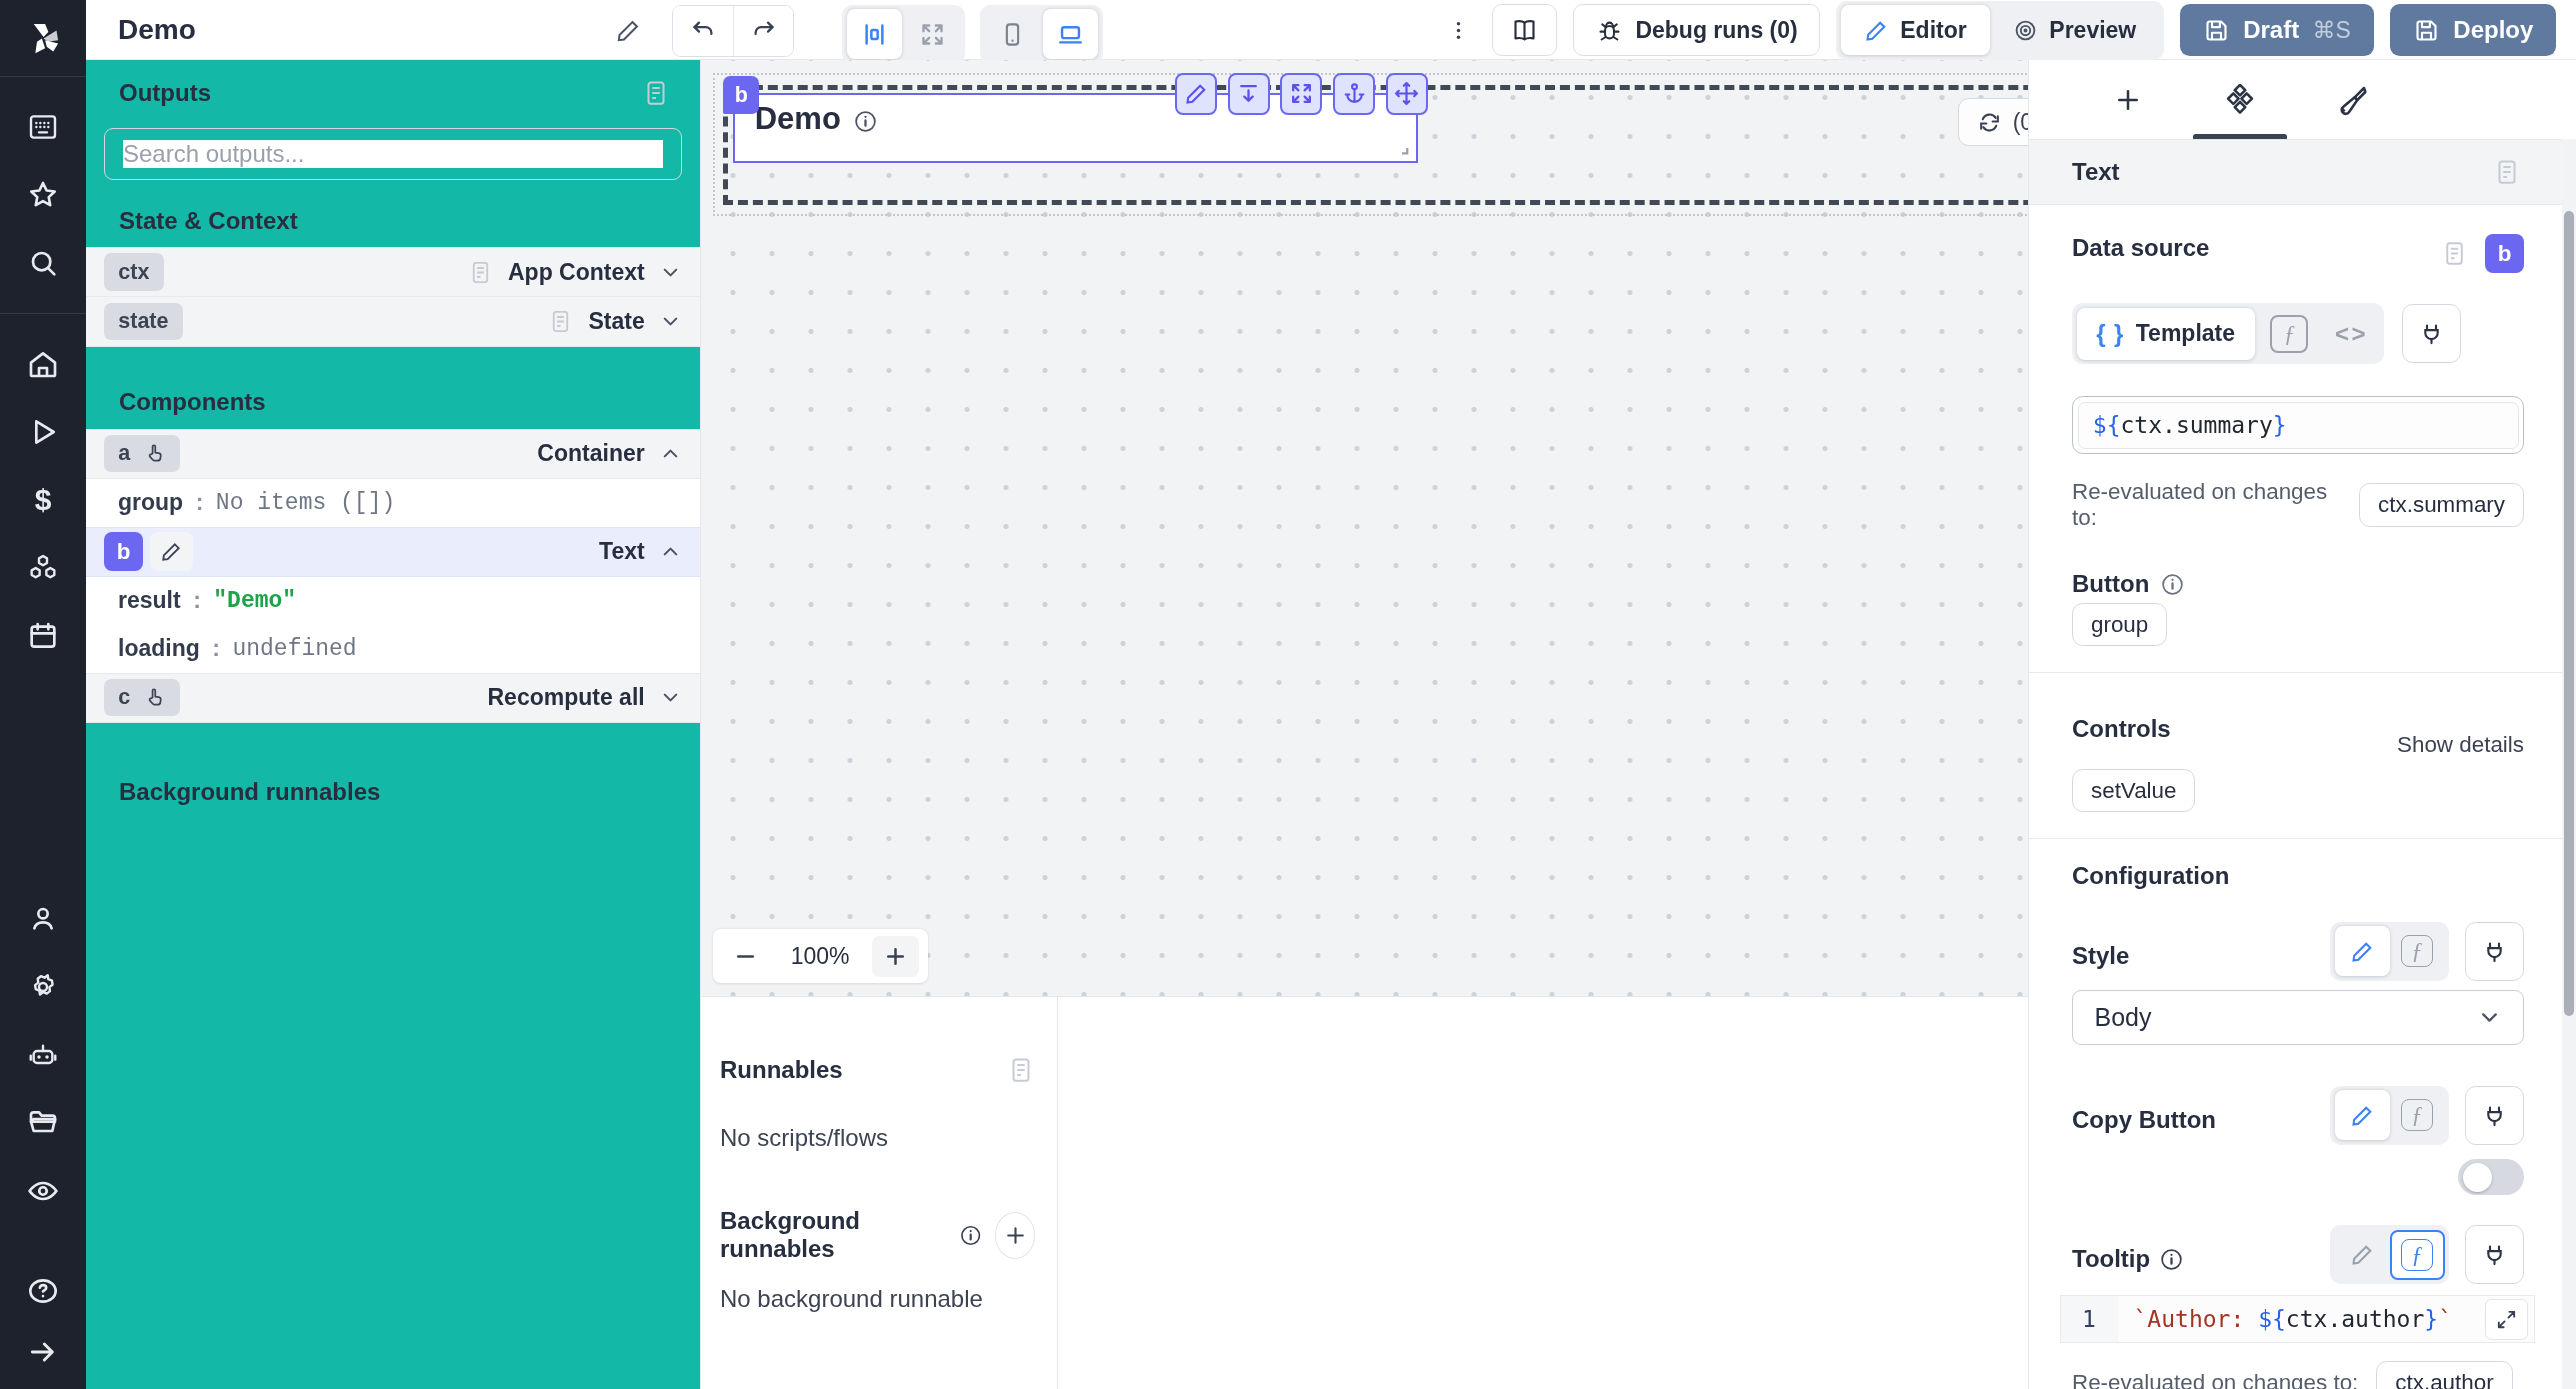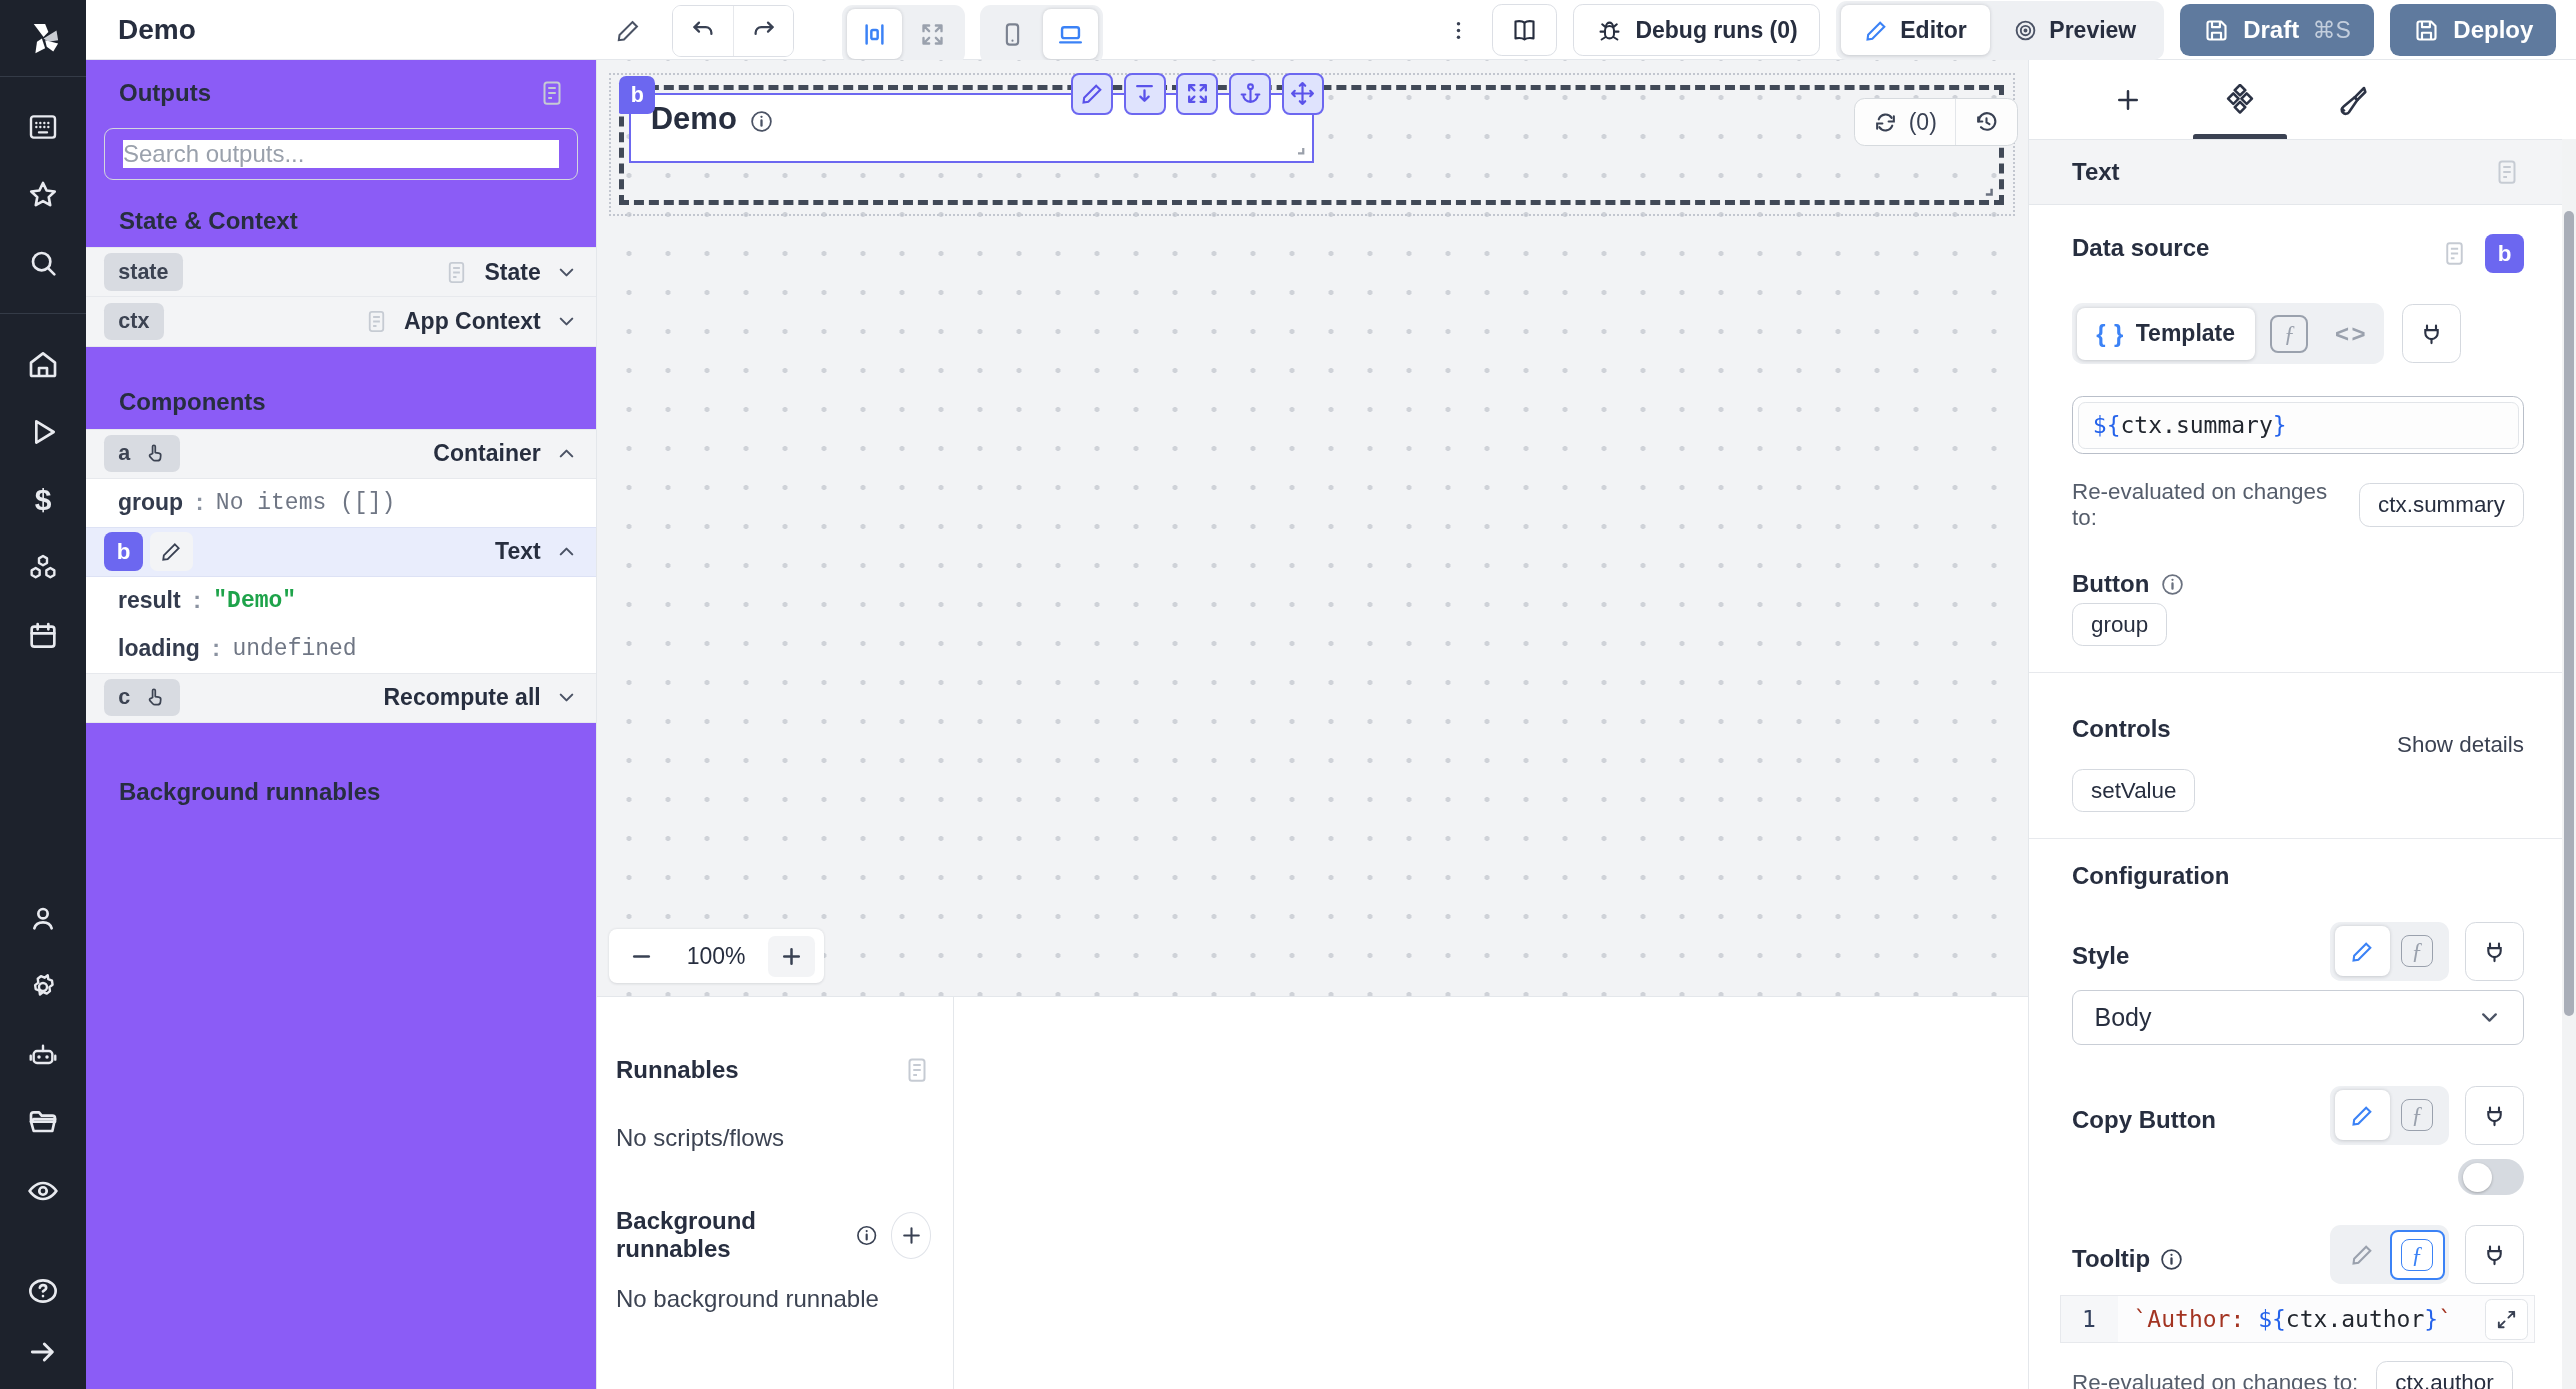--- a/index.html
+++ b/index.html
@@ -34,21 +34,21 @@
   .hbtn { height:52px; border:0.9px solid #dcdfe5; border-radius:9.8px; background:#fff; display:flex; align-items:center; gap:12.5px; padding:0 21.5px; font-size:23px; font-weight:600; color:#272e3f; }
   .ep-seg { background:#eef0f3; border-radius:10.7px; padding:4.5px; display:flex; }
   .ep-item { height:50px; border-radius:8px; display:flex; align-items:center; gap:11.6px; padding:0 23px; font-size:23px; font-weight:600; color:#272e3f; }
   .ep-item.on { background:#fff; box-shadow:0 0.9px 3.6px rgba(20,25,40,.18); }
   .btn-slate { height:52px; border-radius:9.8px; background:#5f7a9e; color:#fff; display:flex; align-items:center; gap:13.4px; padding:0 23px; font-size:24px; font-weight:700; }
   .btn-slate .kbd { color:#c3cedd; font-weight:400; font-size:23px; }
 
   .content { flex:1; display:flex; min-height:0; }
 
   
-  .left-panel { width:511px; border-right:0.9px solid #e4e7eb; background:#8b5cf6; flex-shrink:0; padding-top:18px; overflow:hidden; }
+  .left-panel { width:615px; border-right:0.9px solid #e4e7eb; background:#14b8a6; flex-shrink:0; padding-top:18px; overflow:hidden; }
   .lp-head { display:flex; align-items:center; justify-content:space-between; padding:0 29px 0 33px; margin-bottom:7.2px; }
   .lp-title { font-size:24px; font-weight:700; color:#272e3f; }
   .search { margin:19.7px 18px 9px 18px; height:52px; border:0.9px solid #d3d7de; border-radius:9px; display:flex; align-items:center; padding:0 18px; }
   .search input { border:none; outline:none; width:100%; font-size:24px; color:#44506b; font-family:"Liberation Sans", sans-serif; }
   .search input::placeholder { color:#9aa1ac; }
   .sect-title { font-size:24px; font-weight:700; color:#272e3f; padding:0 33px; margin:27px 0 12.5px 0; }
   .lrow { height:50px; background:#f3f4f6; border-top:0.9px solid #e7e9ed; border-bottom:0.9px solid #e7e9ed; display:flex; align-items:center; padding:0 18px; }
   .lrow + .lrow { border-top:none; }
   .badge { background:#d8dbe1; border-radius:7.2px; color:#3c4352; font-size:21.5px; font-weight:700; padding:6.3px 14.3px; display:inline-flex; align-items:center; gap:12.5px; }
   .lrow .right { margin-left:auto; display:flex; align-items:center; gap:14.3px; }
@@ -366,40 +366,40 @@
               <rect x="6" y="3.5" width="12" height="17" rx="2"></rect>
               <path d="M9 8h6M9 12h6M9 16h3"></path>
             </svg>
         </div>
         <div class="search">
           <input placeholder="Search outputs..." style="">
         </div>
         <div class="sect-title">State &amp; Context</div>
 
         <div class="lrow">
+          <span class="badge">ctx</span>
+          <span class="right">
+            <svg class="docicon" width="27" height="27" viewBox="0 0 24 24" fill="none" stroke="currentColor" stroke-width="1.6">
+                <rect x="6" y="3.5" width="12" height="17" rx="2"></rect>
+                <path d="M9 8h6M9 12h6M9 16h3"></path>
+              </svg>
+            <span class="type-label">App Context</span>
+            <svg width="23" height="23" viewBox="0 0 24 24" fill="none" stroke="#4b5365" stroke-width="2.2" stroke-linecap="round" stroke-linejoin="round">
+                <path d="M6 9l6 6 6-6"></path>
+              </svg>
+          </span>
+        </div>
+        <div class="lrow">
           <span class="badge">state</span>
           <span class="right">
             <svg class="docicon" width="27" height="27" viewBox="0 0 24 24" fill="none" stroke="currentColor" stroke-width="1.6">
                 <rect x="6" y="3.5" width="12" height="17" rx="2"></rect>
                 <path d="M9 8h6M9 12h6M9 16h3"></path>
               </svg>
             <span class="type-label">State</span>
-            <svg width="23" height="23" viewBox="0 0 24 24" fill="none" stroke="#4b5365" stroke-width="2.2" stroke-linecap="round" stroke-linejoin="round">
-                <path d="M6 9l6 6 6-6"></path>
-              </svg>
-          </span>
-        </div>
-        <div class="lrow">
-          <span class="badge">ctx</span>
-          <span class="right">
-            <svg class="docicon" width="27" height="27" viewBox="0 0 24 24" fill="none" stroke="currentColor" stroke-width="1.6">
-                <rect x="6" y="3.5" width="12" height="17" rx="2"></rect>
-                <path d="M9 8h6M9 12h6M9 16h3"></path>
-              </svg>
-            <span class="type-label">App Context</span>
             <svg width="23" height="23" viewBox="0 0 24 24" fill="none" stroke="#4b5365" stroke-width="2.2" stroke-linecap="round" stroke-linejoin="round">
                 <path d="M6 9l6 6 6-6"></path>
               </svg>
           </span>
         </div>
 
         <div class="sect-title" style="margin-top:41px;">Components</div>
 
         <div class="lrow">
           <span class="badge">

